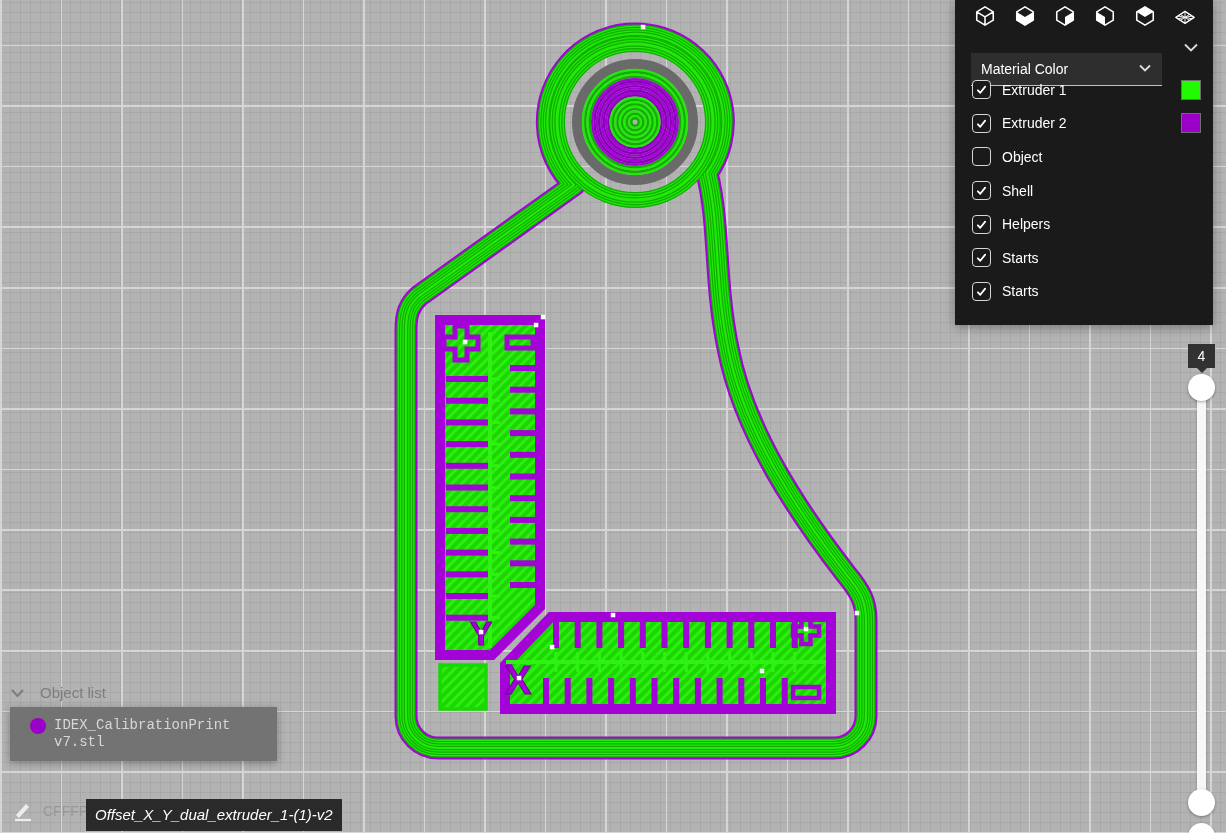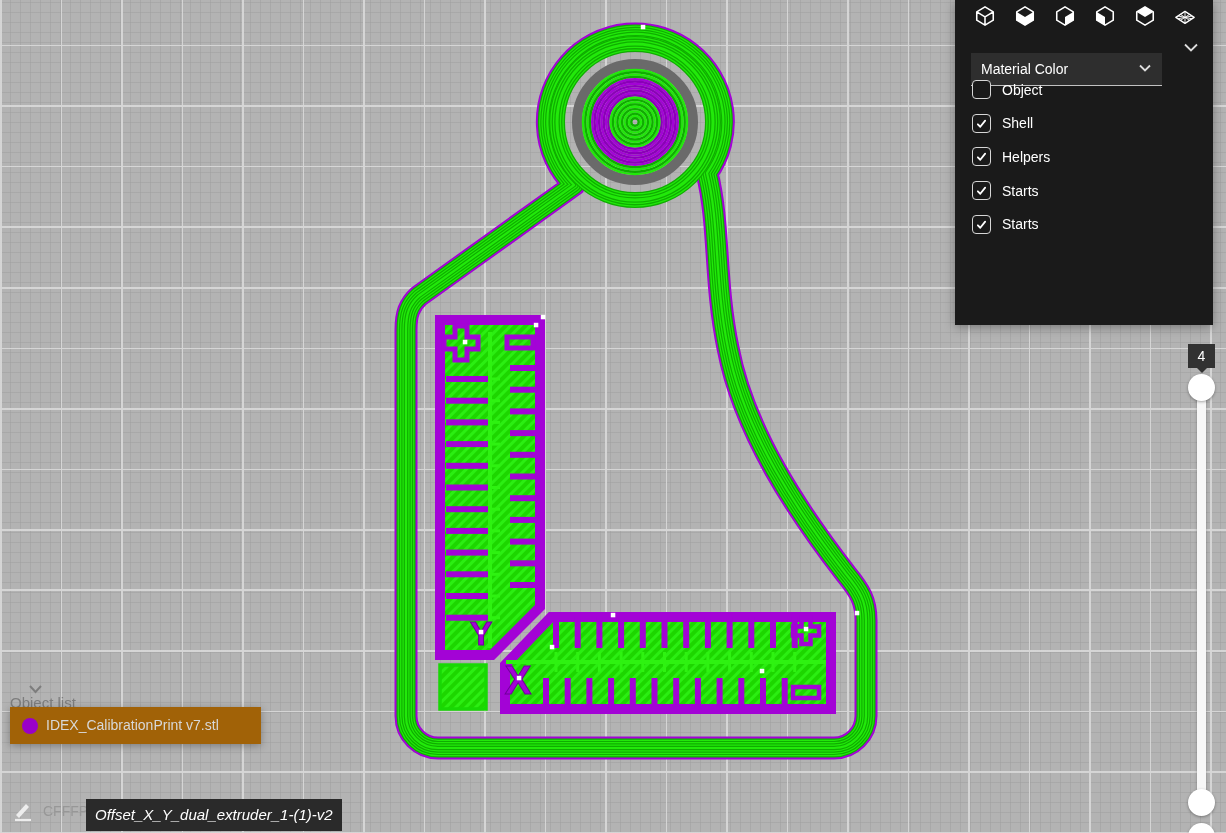--- a/index.html
+++ b/index.html
@@ -40,24 +40,24 @@
                color:#fff;font-size:14px;display:flex;align-items:center;justify-content:center;z-index:6;}
   .layer-badge:after{content:"";position:absolute;left:50%;bottom:-10px;transform:translateX(-50%);
                border:5px solid transparent;border-top-color:#323232;}
   .slider-track{position:absolute;left:1197px;top:386px;width:9px;height:420px;background:#f7f7f7;
                border-radius:5px;box-shadow:0 1px 3px rgba(0,0,0,.3);z-index:4;cursor:pointer;}
   .slider-handle{position:absolute;width:27px;height:27px;border-radius:50%;background:#fff;
                box-shadow:0 1px 3px rgba(0,0,0,.35);z-index:5;cursor:grab;}
 
   
   .objlist-header{position:absolute;left:10px;top:684px;display:flex;align-items:center;z-index:5;
-                  color:#7d7d7d;font-size:15px;cursor:pointer;flex-direction:column;}
+                  color:#7d7d7d;font-size:15px;cursor:pointer;}
   .objlist-header svg{margin-right:15px;}
-  .objlist-panel{position:absolute;left:10px;top:707px;width:243px;background:#a16207;z-index:5;
-                 padding:5px 4px;box-shadow:0 2px 8px rgba(0,0,0,.3);}
+  .objlist-panel{position:absolute;left:10px;top:707px;width:243px;background:#737373;z-index:5;
+                 padding:5px 12px;box-shadow:0 2px 8px rgba(0,0,0,.3);font-family:Liberation Mono, monospace;}
   .objrow{display:flex;padding:5px 8px;color:#d8d8d8;font-size:14px;line-height:17px;cursor:pointer;}
   .objrow .dot{width:16px;height:16px;border-radius:50%;margin-right:8px;flex:none;margin-top:1px;}
   .objrow .nm{overflow-wrap:anywhere;}
   .project-row{position:absolute;left:12px;top:800px;display:flex;align-items:center;z-index:5;}
   .project-row .pname{margin-left:9px;color:#979797;font-size:14px;}
   .tooltip{position:absolute;left:86px;top:799px;height:32px;line-height:32px;background:#2a2a2a;
            color:#fff;font-size:15px;padding:0 9px;white-space:nowrap;z-index:6;font-style:italic;}
 </style>
 </head>
 <body>
@@ -245,20 +245,38 @@
       <svg class="chev" width="14" height="10" viewBox="0 0 14 10">
         <polyline points="2,2.5 7,7.5 12,2.5" fill="none" stroke="#ddd" stroke-width="1.8"></polyline>
       </svg>
     </div>
     <svg class="panel-collapse" width="16" height="11" viewBox="0 0 16 11">
       <polyline points="2,2.5 8,8.5 14,2.5" fill="none" stroke="#ddd" stroke-width="1.8"></polyline>
     </svg>
   </div>
   <div>
       <div class="vrow">
+        <span class="cb">
+          <svg viewBox="0 0 16 16">
+            <polyline points="3.5,9 6.5,12 12.5,4.5"></polyline>
+          </svg>
+        </span>
+        <span class="vlabel">Extruder 1</span>
+        <span class="swatch" style="background:#21fb00"></span>
+      </div>
+      <div class="vrow">
+        <span class="cb">
+          <svg viewBox="0 0 16 16">
+            <polyline points="3.5,9 6.5,12 12.5,4.5"></polyline>
+          </svg>
+        </span>
+        <span class="vlabel">Extruder 2</span>
+        <span class="swatch" style="background:#9a00c8"></span>
+      </div>
+      <div class="vrow">
         <span class="cb"></span>
         <span class="vlabel">Object</span>
       </div>
       <div class="vrow">
         <span class="cb">
           <svg viewBox="0 0 16 16">
             <polyline points="3.5,9 6.5,12 12.5,4.5"></polyline>
           </svg>
         </span>
         <span class="vlabel">Shell</span>

